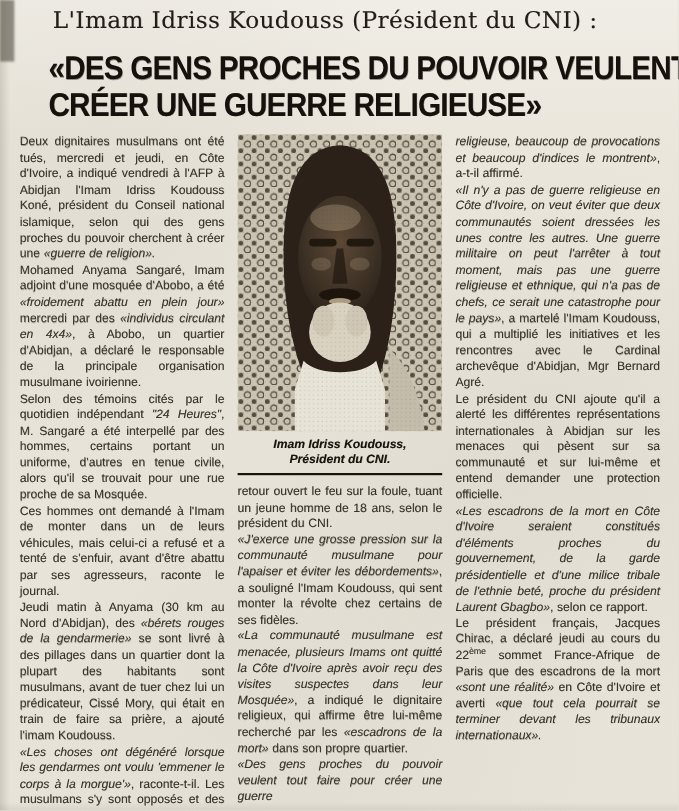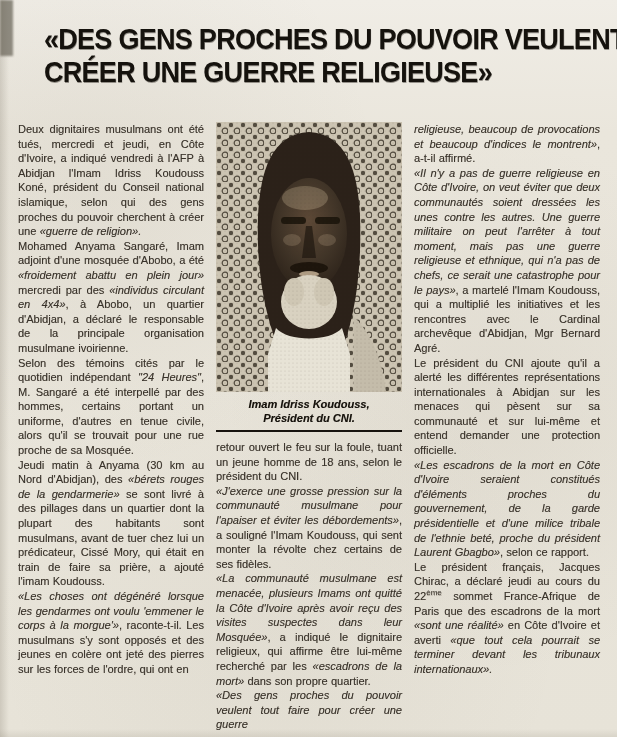--- a/index.html
+++ b/index.html
@@ -55,31 +55,33 @@
 </style>
 </head>
 <body>
 
 <div class="page">
   <div class="smudge-topleft"></div>
   <div class="edge-left"></div>
   <div class="edge-bottom"></div>
 
   <div class="header">
+    <div class="kicker">L'Imam Idriss Koudouss (Président du CNI) :</div>
     <div class="headline">
       <span class="hl-line">«DES GENS PROCHES DU POUVOIR VEULENT</span><br>
       <span class="hl-line">CRÉER UNE GUERRE RELIGIEUSE»</span>
     </div>
   </div>
 
   <div class="columns">
     <div class="col">
         <p><span>Deux dignitaires musulmans ont été tués, mercredi et jeudi, en Côte d'Ivoire, a indiqué vendredi à l'AFP à Abidjan l'Imam Idriss Koudouss Koné, président du Conseil national islamique, selon qui des gens proches du pouvoir cherchent à créer une </span><i>«guerre de religion».</i></p>
         <p><span>Mohamed Anyama Sangaré, Imam adjoint d'une mosquée d'Abobo, a été </span><i>«froidement abattu en plein jour»</i><span> mercredi par des </span><i>«individus circulant en 4x4»</i><span>, à Abobo, un quartier d'Abidjan, a déclaré le responsable de la principale organisation musulmane ivoirienne.</span></p>
         <p><span>Selon des témoins cités par le quotidien indépendant </span><i>"24 Heures"</i><span>, M. Sangaré a été interpellé par des hommes, certains portant un uniforme, d'autres en tenue civile, alors qu'il se trouvait pour une rue proche de sa Mosquée.</span></p>
+        <p><span>Ces hommes ont demandé à l'Imam de monter dans un de leurs véhicules, mais celui-ci a refusé et a tenté de s'enfuir, avant d'être abattu par ses agresseurs, raconte le journal.</span></p>
         <p><span>Jeudi matin à Anyama (30 km au Nord d'Abidjan), des </span><i>«bérets rouges de la gendarmerie»</i><span> se sont livré à des pillages dans un quartier dont la plupart des habitants sont musulmans, avant de tuer chez lui un prédicateur, Cissé Mory, qui était en train de faire sa prière, a ajouté l'imam Koudouss.</span></p>
         <p><i>«Les choses ont dégénéré lorsque les gendarmes ont voulu 'emmener le corps à la morgue'»</i><span>, raconte-t-il. Les musulmans s'y sont opposés et des jeunes en colère ont jeté des pierres sur les forces de l'ordre, qui ont en</span></p>
       </div>
 
     <div class="col">
       <div class="photo-block">
         <svg class="photo-frame" viewBox="0 0 186 270" xmlns="http://www.w3.org/2000/svg">
           <defs>
             <pattern id="scarf" width="12" height="12" patternUnits="userSpaceOnUse">
               <circle cx="3" cy="3" r="2.2" fill="#463f33"></circle>

